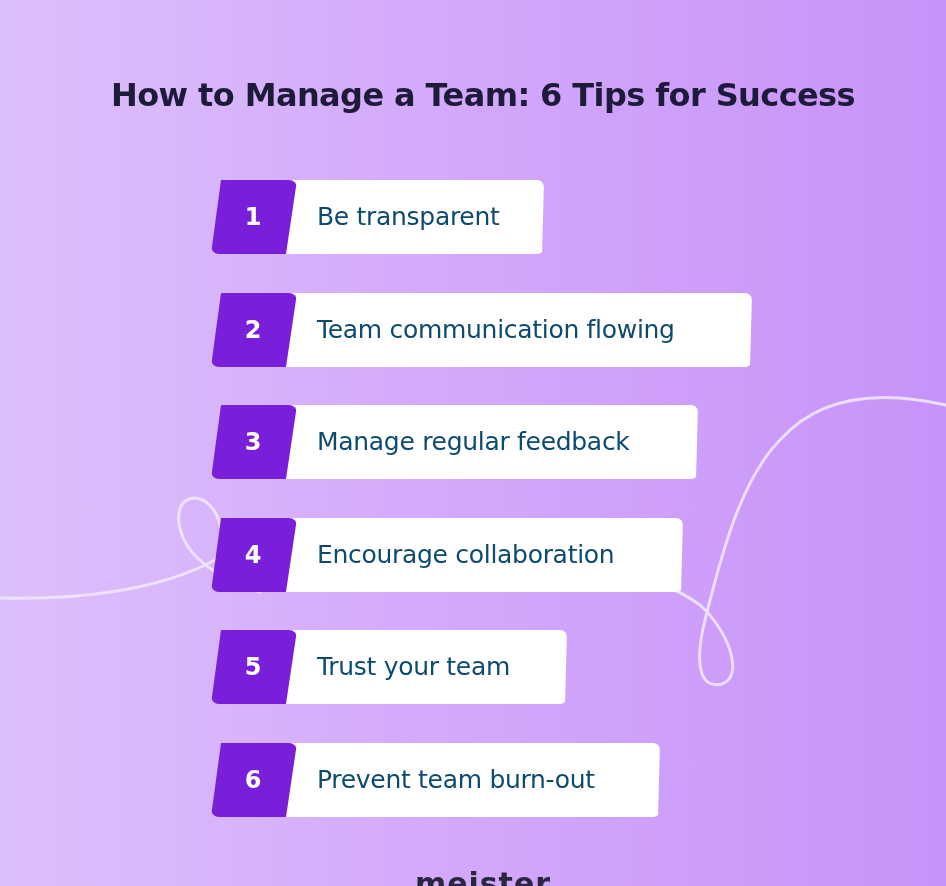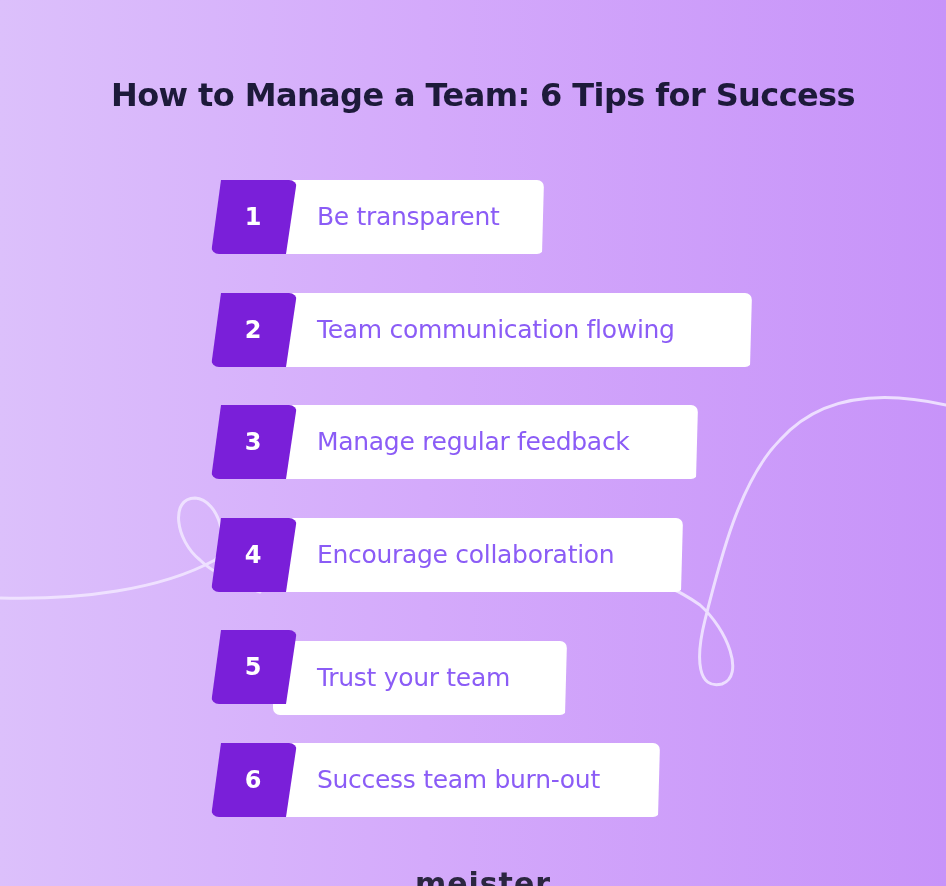--- a/index.html
+++ b/index.html
@@ -15,21 +15,21 @@
     }
     .deco { position: absolute; left: 0; top: 0; pointer-events: none; }
     .tip { position: absolute; left: 211px; height: 74px; }
     .card {
       position: absolute; left: 62px; top: 0; height: 74px;
       background: #ffffff; border-radius: 7px;
       clip-path: polygon(0 0, 100% 0, calc(100% - 2px) 100%, 0 100%);
     }
     .card-text {
       position: absolute; left: 44px; top: 0; line-height: 74px;
-      font-size: 25px; color: #8b5cf6; white-space: nowrap; letter-spacing: -0.3px;
+      font-size: 25px; color: #0c4a6e; white-space: nowrap; letter-spacing: -0.3px;
     }
     .badge {
       position: absolute; left: 0; top: 0; width: 86px; height: 74px;
       background: #7a1fd9; border-radius: 8px;
       clip-path: polygon(10px 0, 86px 0, 75px 74px, 0 74px);
     }
     .badge-num {
       position: absolute; left: 0; top: 0; width: 84px; line-height: 74px;
       text-align: center; color: #ffffff; font-weight: bold; font-size: 24px;
     }
@@ -78,30 +78,30 @@
 <div class="tip" style="top:518px;">
   <div class="card" style="width:410px;text-align:center;">
     <span class="card-text">Encourage collaboration</span>
   </div>
   <div class="badge">
     <span class="badge-num">4</span>
   </div>
 </div>
 
 <div class="tip" style="top:630px;">
-  <div class="card" style="width:294px;margin-top:11px;">
+  <div class="card" style="width:294px;">
     <span class="card-text">Trust your team</span>
   </div>
   <div class="badge">
     <span class="badge-num">5</span>
   </div>
 </div>
 
 <div class="tip" style="top:743px;">
   <div class="card" style="width:387px;">
-    <span class="card-text">Success team burn-out</span>
+    <span class="card-text">Prevent team burn-out</span>
   </div>
   <div class="badge">
     <span class="badge-num">6</span>
   </div>
 </div>
 
 <div class="logo">meister</div>
 
 </body></html>

